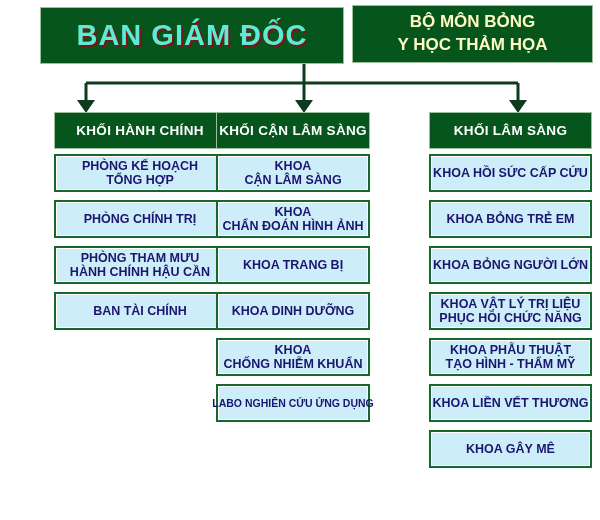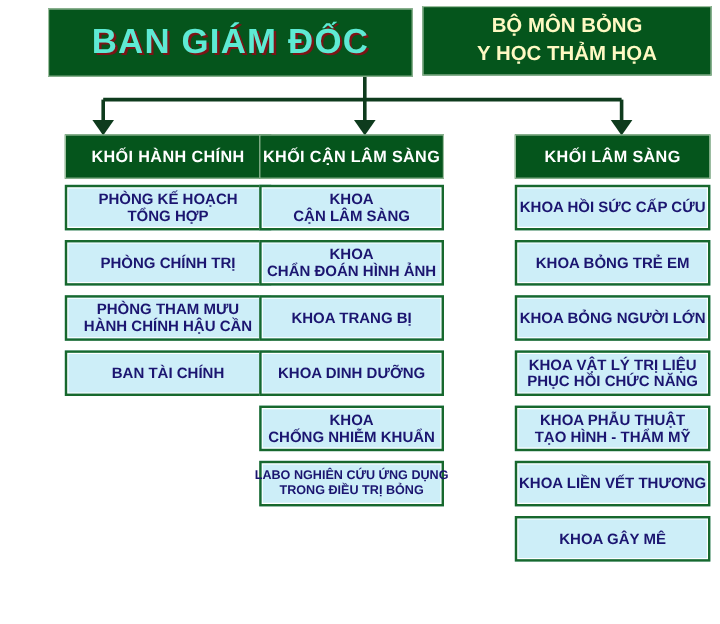--- a/index.html
+++ b/index.html
@@ -155,21 +155,20 @@
         </div>
         <div class="node-box">
           <div class="line">KHOA DINH DƯỠNG</div>
         </div>
         <div class="node-box">
           <div class="line">KHOA</div>
           <div class="line">CHỐNG NHIỄM KHUẨN</div>
         </div>
         <div class="node-box small">
           <div class="line">LABO NGHIÊN CỨU ỨNG DỤNG</div>
-          <div class="line">TRONG ĐIỀU TRỊ BỎNG</div>
         </div>
       </div>
   </div>
 
   <div class="col" id="col-2">
     <div class="col-header">KHỐI LÂM SÀNG</div>
     <div class="boxes">
         <div class="node-box">
           <div class="line">KHOA HỒI SỨC CẤP CỨU</div>
         </div>

